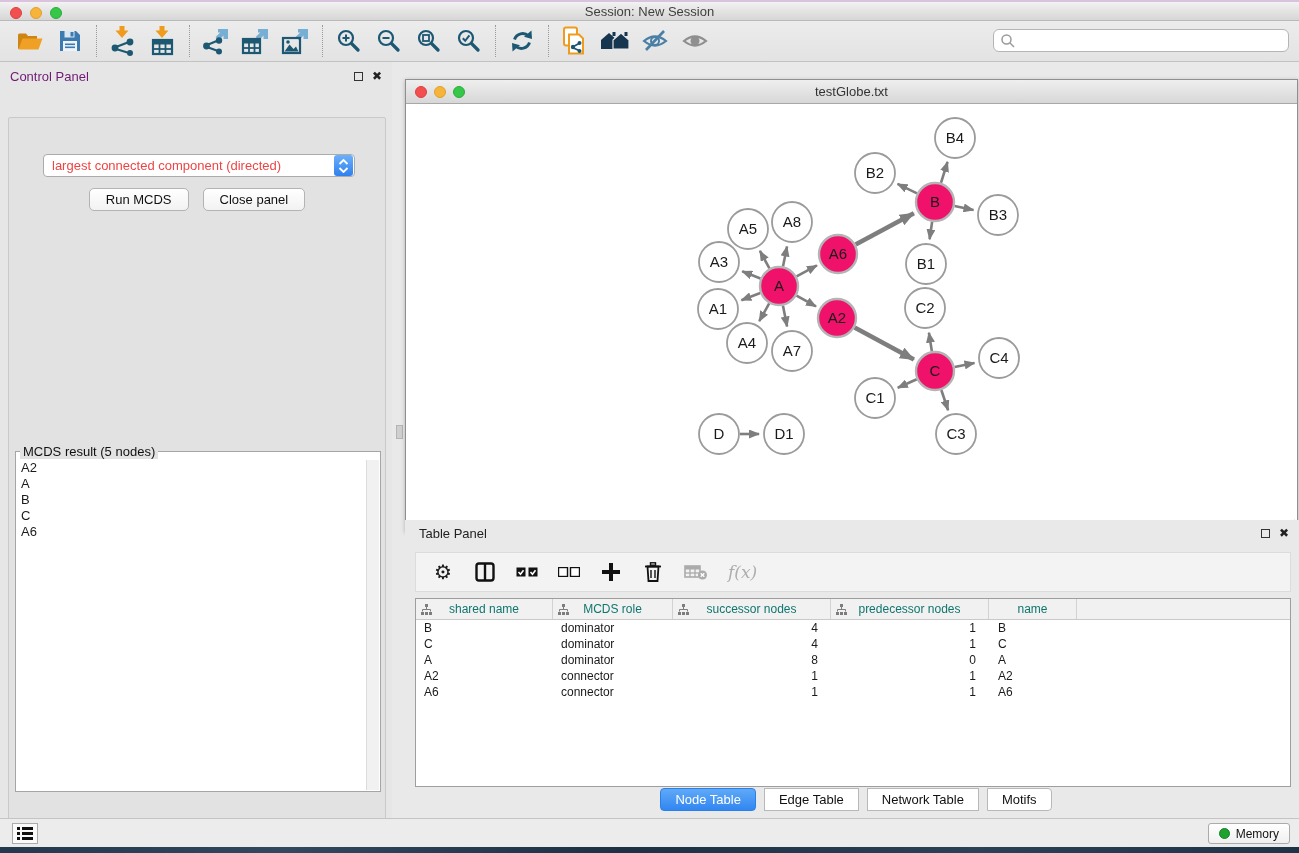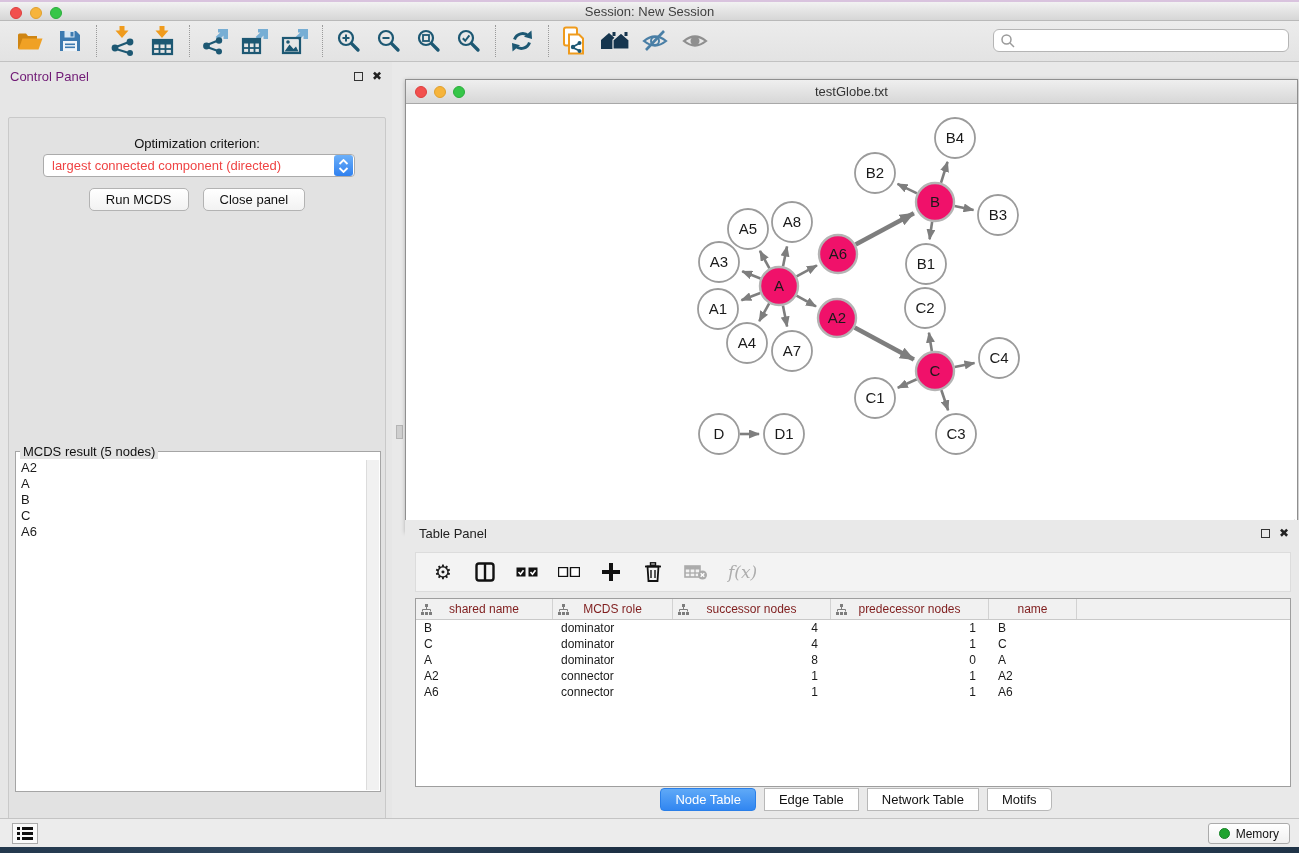--- a/index.html
+++ b/index.html
@@ -72,21 +72,21 @@
   .table-panel { position:absolute; left:405px; top:520px; width:894px; height:298px; background:#e9e9e9; }
   .tp-header { height:27px; display:flex; align-items:center; padding:0 10px 0 14px; }
   .tp-title { flex:1; color:#222; }
   .tp-toolbar { position:absolute; left:10px; top:32px; width:876px; height:40px; background:#f3f3f3;
     border:1px solid #dcdcdc; display:flex; align-items:center; gap:20px; padding-left:16px; }
   .tp-toolbar .ticon { display:flex; align-items:center; justify-content:center; min-width:22px; }
   .fx { font-family:"DejaVu Serif", serif; font-style:italic; font-size:17px; color:#adadad; }
   .grid { position:absolute; left:10px; top:78px; width:876px; height:189px; background:#fff; border:1px solid #9e9e9e; }
   .grid-head { display:flex; height:21px; background:#f1f1f1; border-bottom:1px solid #c9c9c9; }
   .gh-cell { position:relative; border-right:1px solid #d2d2d2; display:flex; align-items:center; justify-content:center;
-    font-size:12px; color:#7f1d1d; }
+    font-size:12px; color:#0f766e; }
   .gh-cell .tree-ic { position:absolute; left:5px; top:5px; }
   .grid-body .grow { display:flex; height:16px; line-height:16px; font-size:12px; }
   .gc { overflow:hidden; white-space:nowrap; }
   .tp-tabs { position:absolute; left:0; top:268px; width:100%; display:flex; justify-content:center; }
   .tp-tabs .seg-tab { padding:3px 14px;margin-left:8px; }
 
   
   .statusbar { position:absolute; left:0; top:818px; width:1299px; height:29px; background:#ececec; border-top:1px solid #c4c4c4; }
   .list-btn { position:absolute; left:12px; top:4px; width:26px; height:21px; background:#fafafa;
     border:1px solid #ababab; display:flex; align-items:center; justify-content:center; }
@@ -256,21 +256,20 @@
   </div>
 </div>
 
 <div class="control-panel">
   <div class="cp-header">
     <span class="cp-title">Control Panel</span>
     <span class="win-float"></span>
     <span class="win-close">✖</span>
   </div>
   <div class="cp-body">
-    <div class="opt-label">Optimization criterion:</div>
     <div class="dropdown">
       <span class="dd-text">largest connected component (directed)</span>
       <span class="dd-stepper">
         <svg width="11" height="6" viewBox="0 0 11 6">
             <path d="M1.5 5 L5.5 1 L9.5 5" fill="none" stroke="#fff" stroke-width="1.8"></path>
           </svg>
         <svg width="11" height="6" viewBox="0 0 11 6">
             <path d="M1.5 1 L5.5 5 L9.5 1" fill="none" stroke="#fff" stroke-width="1.8"></path>
           </svg>
       </span>

